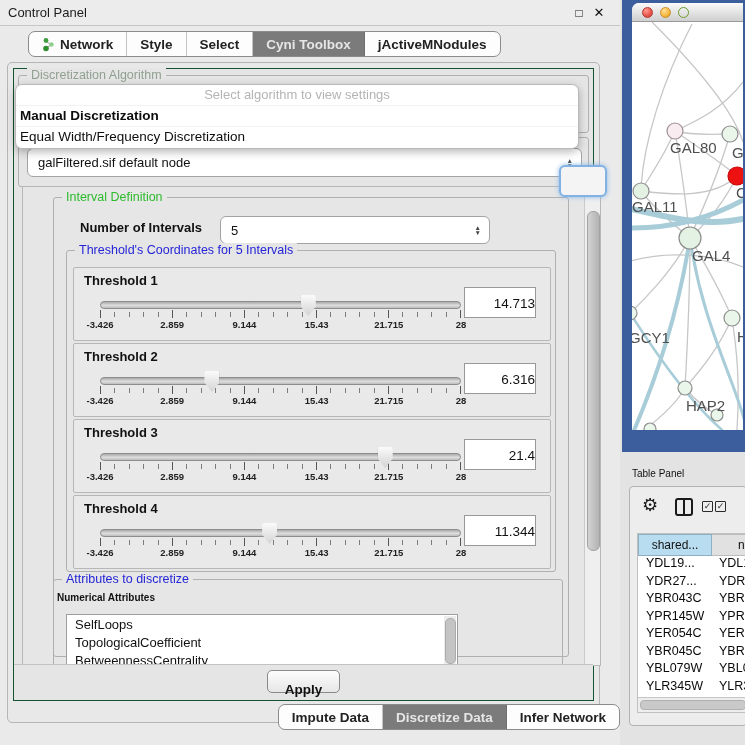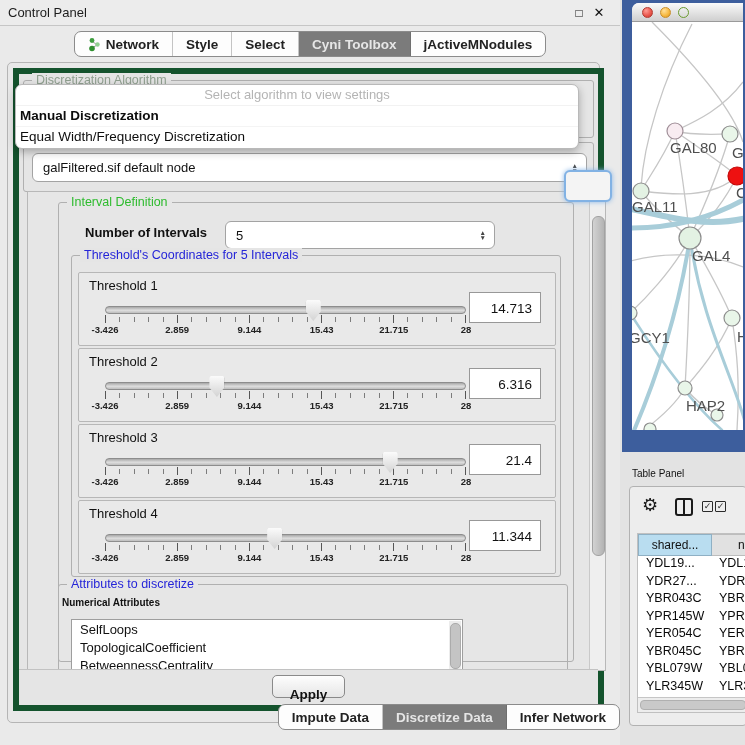--- a/index.html
+++ b/index.html
@@ -9,28 +9,28 @@
     background:#e2e2e2;-webkit-font-smoothing:antialiased;
   }
   
   .lp{position:absolute;left:0;top:0;width:620px;height:745px;background:#eaeaea;}
   .titlebar{position:absolute;left:0;top:0;width:620px;height:25px;background:#ececec;border-bottom:1px solid #c6c6c6;}
   .titlebar .ttl{position:absolute;left:8px;top:5px;font-size:13px;color:#1c1c1c;}
   .winbtn{position:absolute;top:4px;width:18px;height:18px;text-align:center;line-height:18px;font-size:12px;font-weight:bold;color:#111;cursor:default;}
   .winbtn.float{left:570px;}
   .winbtn.close{left:590px;font-size:13px;}
   
-  .tabstrip{position:absolute;top:31px;left:0;width:620px;display:flex;justify-content:center;}
+  .tabstrip{position:absolute;top:31px;left:0;width:620px;display:flex;padding-left:28px;}
   .tabbar{display:inline-flex;border:1.5px solid #8b8b8b;border-radius:7px;overflow:hidden;background:#fdfdfd;height:24px;}
   .tabbar .tab{display:flex;align-items:center;gap:5px;padding:0 13px;font-size:13.5px;font-weight:bold;color:#222;border-right:1px solid #c4c4c4;white-space:nowrap;}
   .tabbar .tab:last-child{border-right:none;}
   .tabbar .tab.active{background:#7b7b7b;color:#e6e6e6;border-right-color:#6f6f6f;}
   
   .outer{position:absolute;left:7px;top:62px;width:591px;height:659px;border:1px solid #b5b5b5;border-radius:5px;background:#e8e8e8;}
-  .inner{position:absolute;left:13px;top:68px;width:579px;height:631px;border:6px solid #14532d;background:#e5e5e5;}
+  .inner{position:absolute;left:13px;top:68px;width:579px;height:631px;border:1px solid #14532d;background:#e5e5e5;}
   
   .group{position:absolute;border:1px solid #b0b0b0;border-radius:3px;}
   .gtitle{position:absolute;top:-8px;left:8px;padding:0 4px;font-size:12.5px;background:#e5e5e5;white-space:nowrap;}
   .gtitle.green{color:#2dbb2d;}
   .gtitle.blue{color:#2525d8;}
   .gtitle.dim{color:#90a090;}
   .gtitle.black{color:#111;}
   .gtitle.scrollbg{background:#e6e6e6;}
   
   .combo{position:absolute;background:#fff;border:1px solid #a3a3a3;border-radius:6px;display:flex;align-items:center;font-size:13px;color:#111;}
@@ -41,32 +41,32 @@
   .popup .hint{height:20px;line-height:20px;text-align:center;color:#b4b4b4;font-size:13px;border-bottom:1px solid #f2f2f2;}
   .popup .opt{height:20px;line-height:20px;padding-left:4px;font-size:13.5px;color:#0d0d0d;}
   .popup .opt.b{font-weight:bold;border-bottom:1px solid #f4f4f4;}
   .focusring{position:absolute;left:545px;top:96px;width:44px;height:28px;border-radius:6px;background:#f4f4f4;border:2px solid #82b2e4;box-shadow:0 0 5px #8ab7e8;z-index:5;}
   
   .scrollarea{position:absolute;left:14px;top:186px;width:579px;height:478px;border:1px solid #b8b8b8;background:#e6e6e6;overflow:hidden;}
   .vsb{position:absolute;top:0;right:0;width:15px;height:100%;background:#efefef;border-left:1px solid #c9c9c9;}
   .vsb .thumb{position:absolute;left:1.5px;width:11px;border-radius:6px;background:linear-gradient(90deg,#d2d2d2,#b3b3b3);border:1px solid #a2a2a2;}
   
   .thrbox{position:absolute;left:6px;width:476px;height:72px;border:1px solid #b7b7b7;border-radius:2px;background:#e9e9e9;}
-  .thrbox .lbl{position:absolute;left:10px;top:5px;font-size:13px;font-weight:normal;color:#111;}
+  .thrbox .lbl{position:absolute;left:10px;top:5px;font-size:13px;font-weight:bold;color:#111;}
   .sliderzone{position:absolute;left:26px;top:30px;width:361px;height:38px;}
   .track{position:absolute;left:0;top:3px;width:359px;height:6px;border:1px solid #8d8d8d;border-radius:5px;background:linear-gradient(#a8a8a8,#dedede 55%,#bdbdbd);}
   .ticks-min{position:absolute;left:0;top:14px;width:361px;height:5px;background:repeating-linear-gradient(90deg,#7c7c7c 0 1px,transparent 1px 14.4px);}
   .ticks-maj{position:absolute;left:0;top:12px;width:361px;height:8px;background:repeating-linear-gradient(90deg,#565656 0 1px,transparent 1px 72px);}
   .ticklbls{position:absolute;left:0;top:21px;width:361px;height:12px;font-size:9.5px;font-weight:bold;color:#222;}
   .ticklbls span{position:absolute;transform:translateX(-50%);white-space:nowrap;}
   .tl0{left:0;}.tl1{left:20%;}.tl2{left:40%;}.tl3{left:60%;}.tl4{left:80%;}.tl5{left:100%;}
   .thumbp{position:absolute;top:-3px;width:15px;height:21px;background:linear-gradient(#fbfbfb,#d3d3d3);
     clip-path:polygon(8% 0,92% 0,100% 10%,100% 55%,50% 100%,0 55%,0 10%);filter:drop-shadow(0 0 1px #777);}
   .valfield{position:absolute;left:390px;top:19px;width:72px;height:31px;background:#fff;border:1px solid #989898;
-    font-size:13.5px;color:#111;text-align:right;line-height:31px;padding-right:8px;box-sizing:border-box;}
+    font-size:13.5px;color:#111;text-align:right;line-height:31px;box-sizing:border-box;}
   
   .attrlist{position:absolute;background:#fff;border:1px solid #9e9e9e;overflow:hidden;}
   .attrlist .item{font-size:13px;color:#111;padding:1.5px 0 1.5px 8px;line-height:15px;white-space:nowrap;}
   .listsb{position:absolute;top:1px;right:1px;width:12px;height:95%;background:#ececec;}
   .listsb .thumb{position:absolute;left:1px;top:2px;width:9px;height:44px;background:#c4c4c4;border:1px solid #ababab;border-radius:5px;}
   
   .applyrow{position:absolute;left:0;bottom:0;width:100%;height:35px;border-top:1px solid #c2c2c2;background:#e5e5e5;display:flex;justify-content:center;}
   .btn{margin-top:5px;height:23px;padding:8px 17px;font-size:13.5px;font-weight:bold;color:#111;background:linear-gradient(#fdfdfd,#e6e6e6);
     border:1px solid #8a8a8a;border-radius:5px;line-height:21px;}
   

